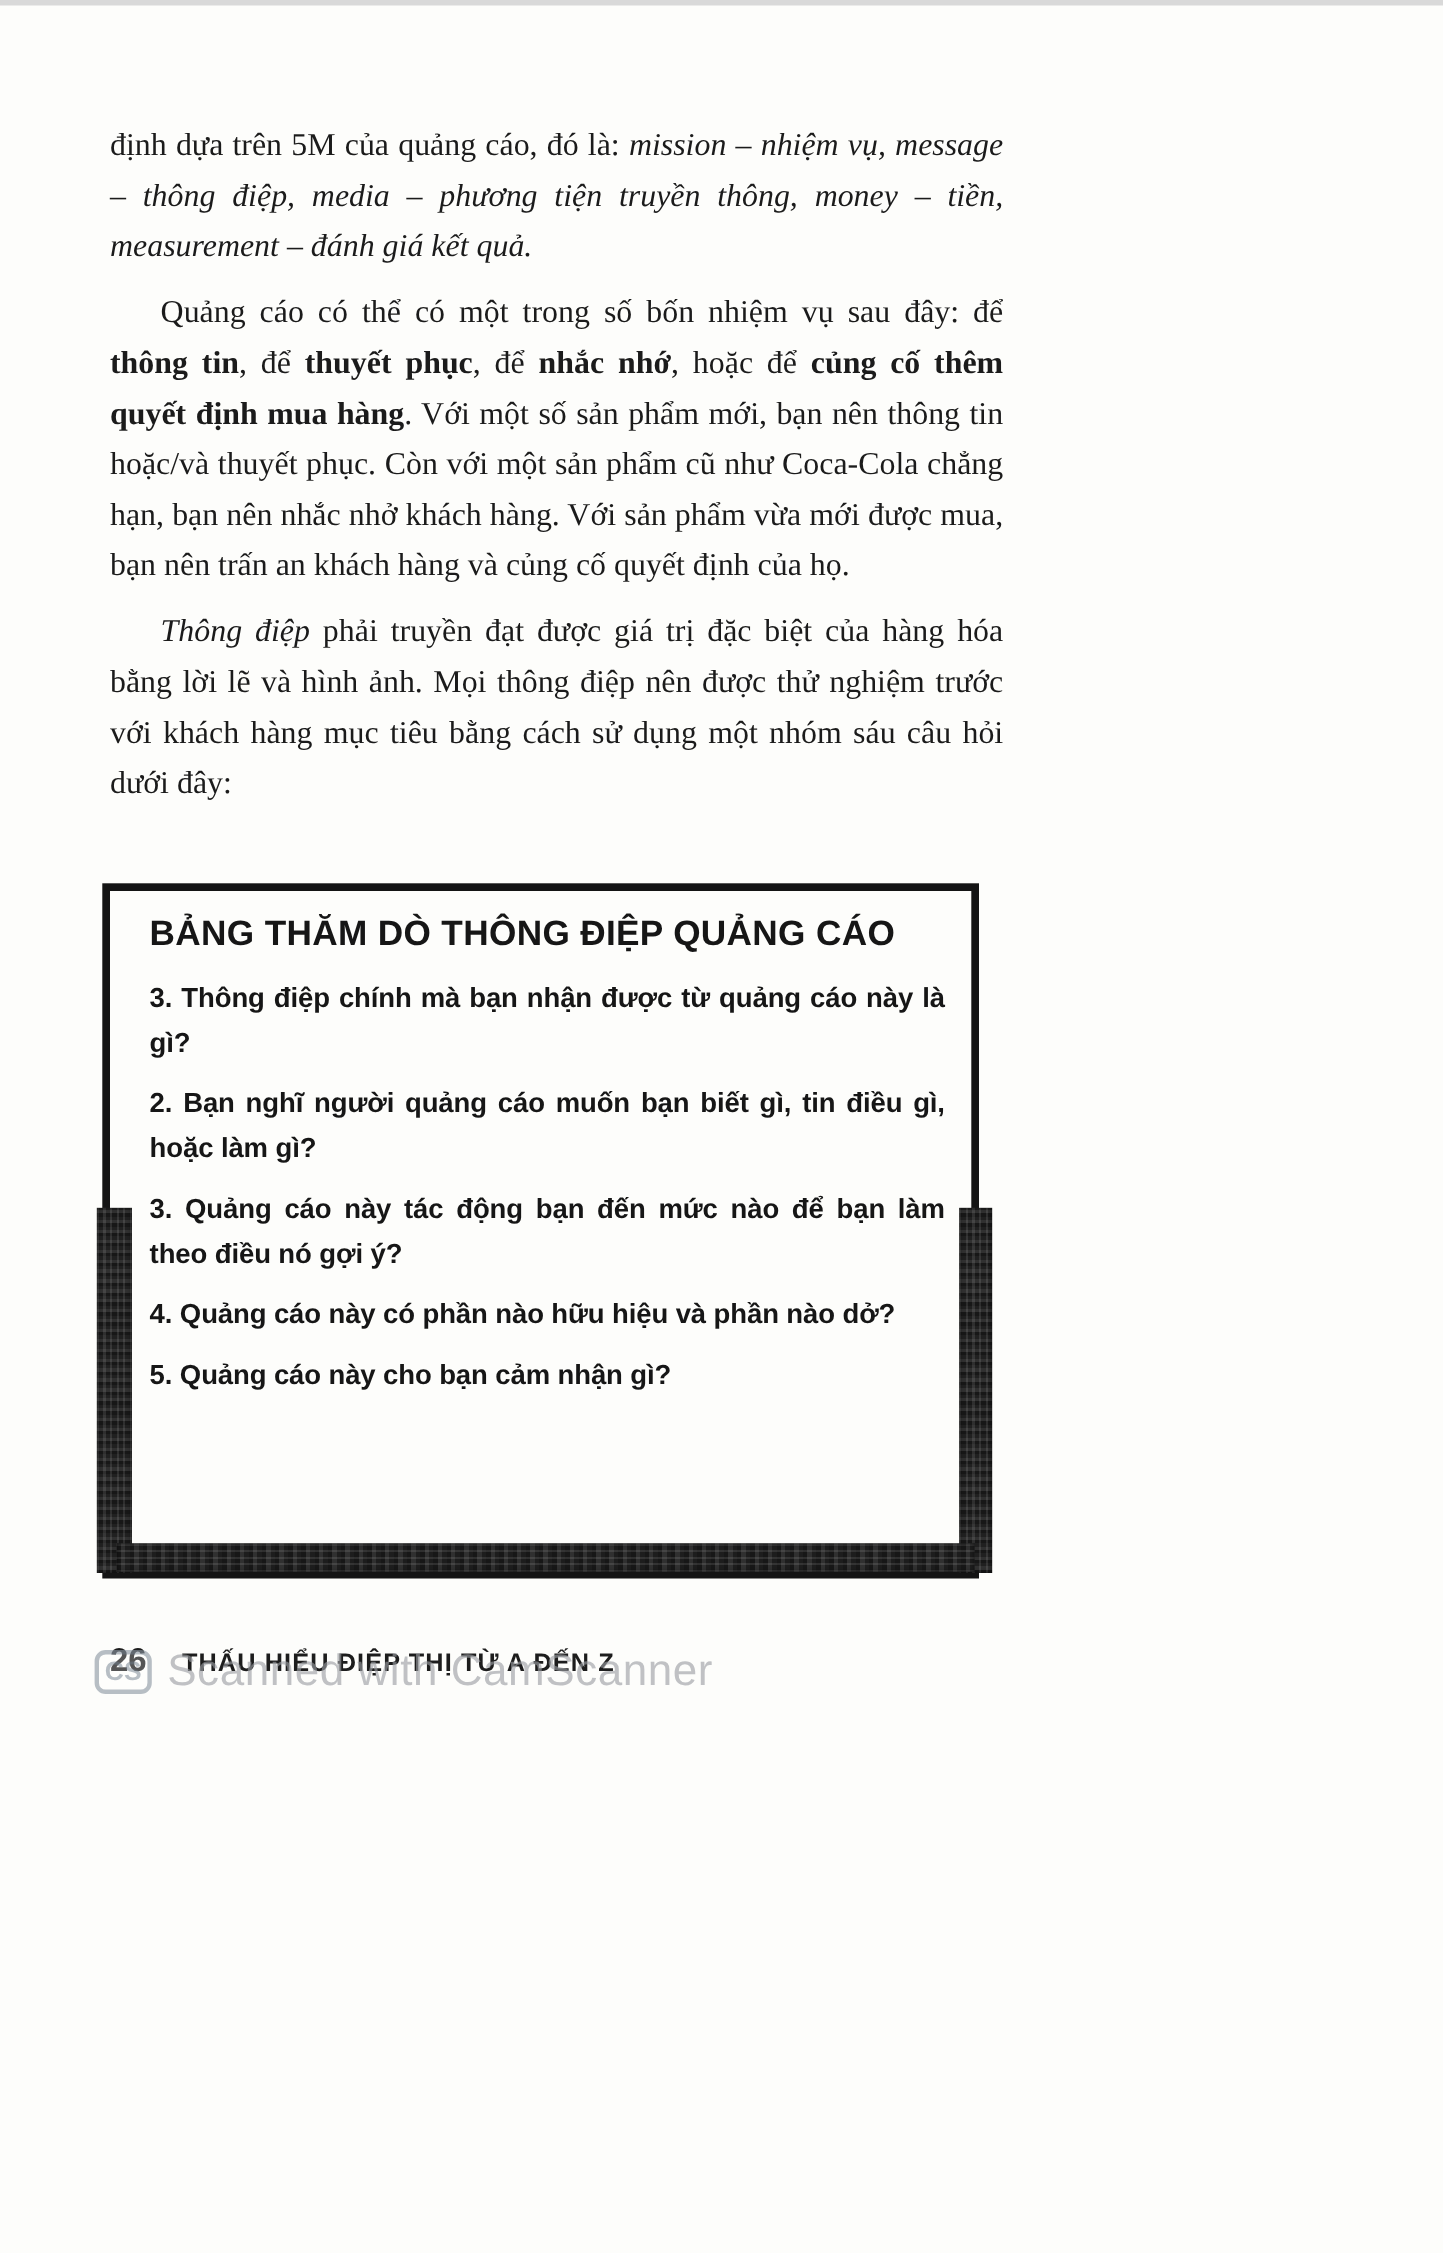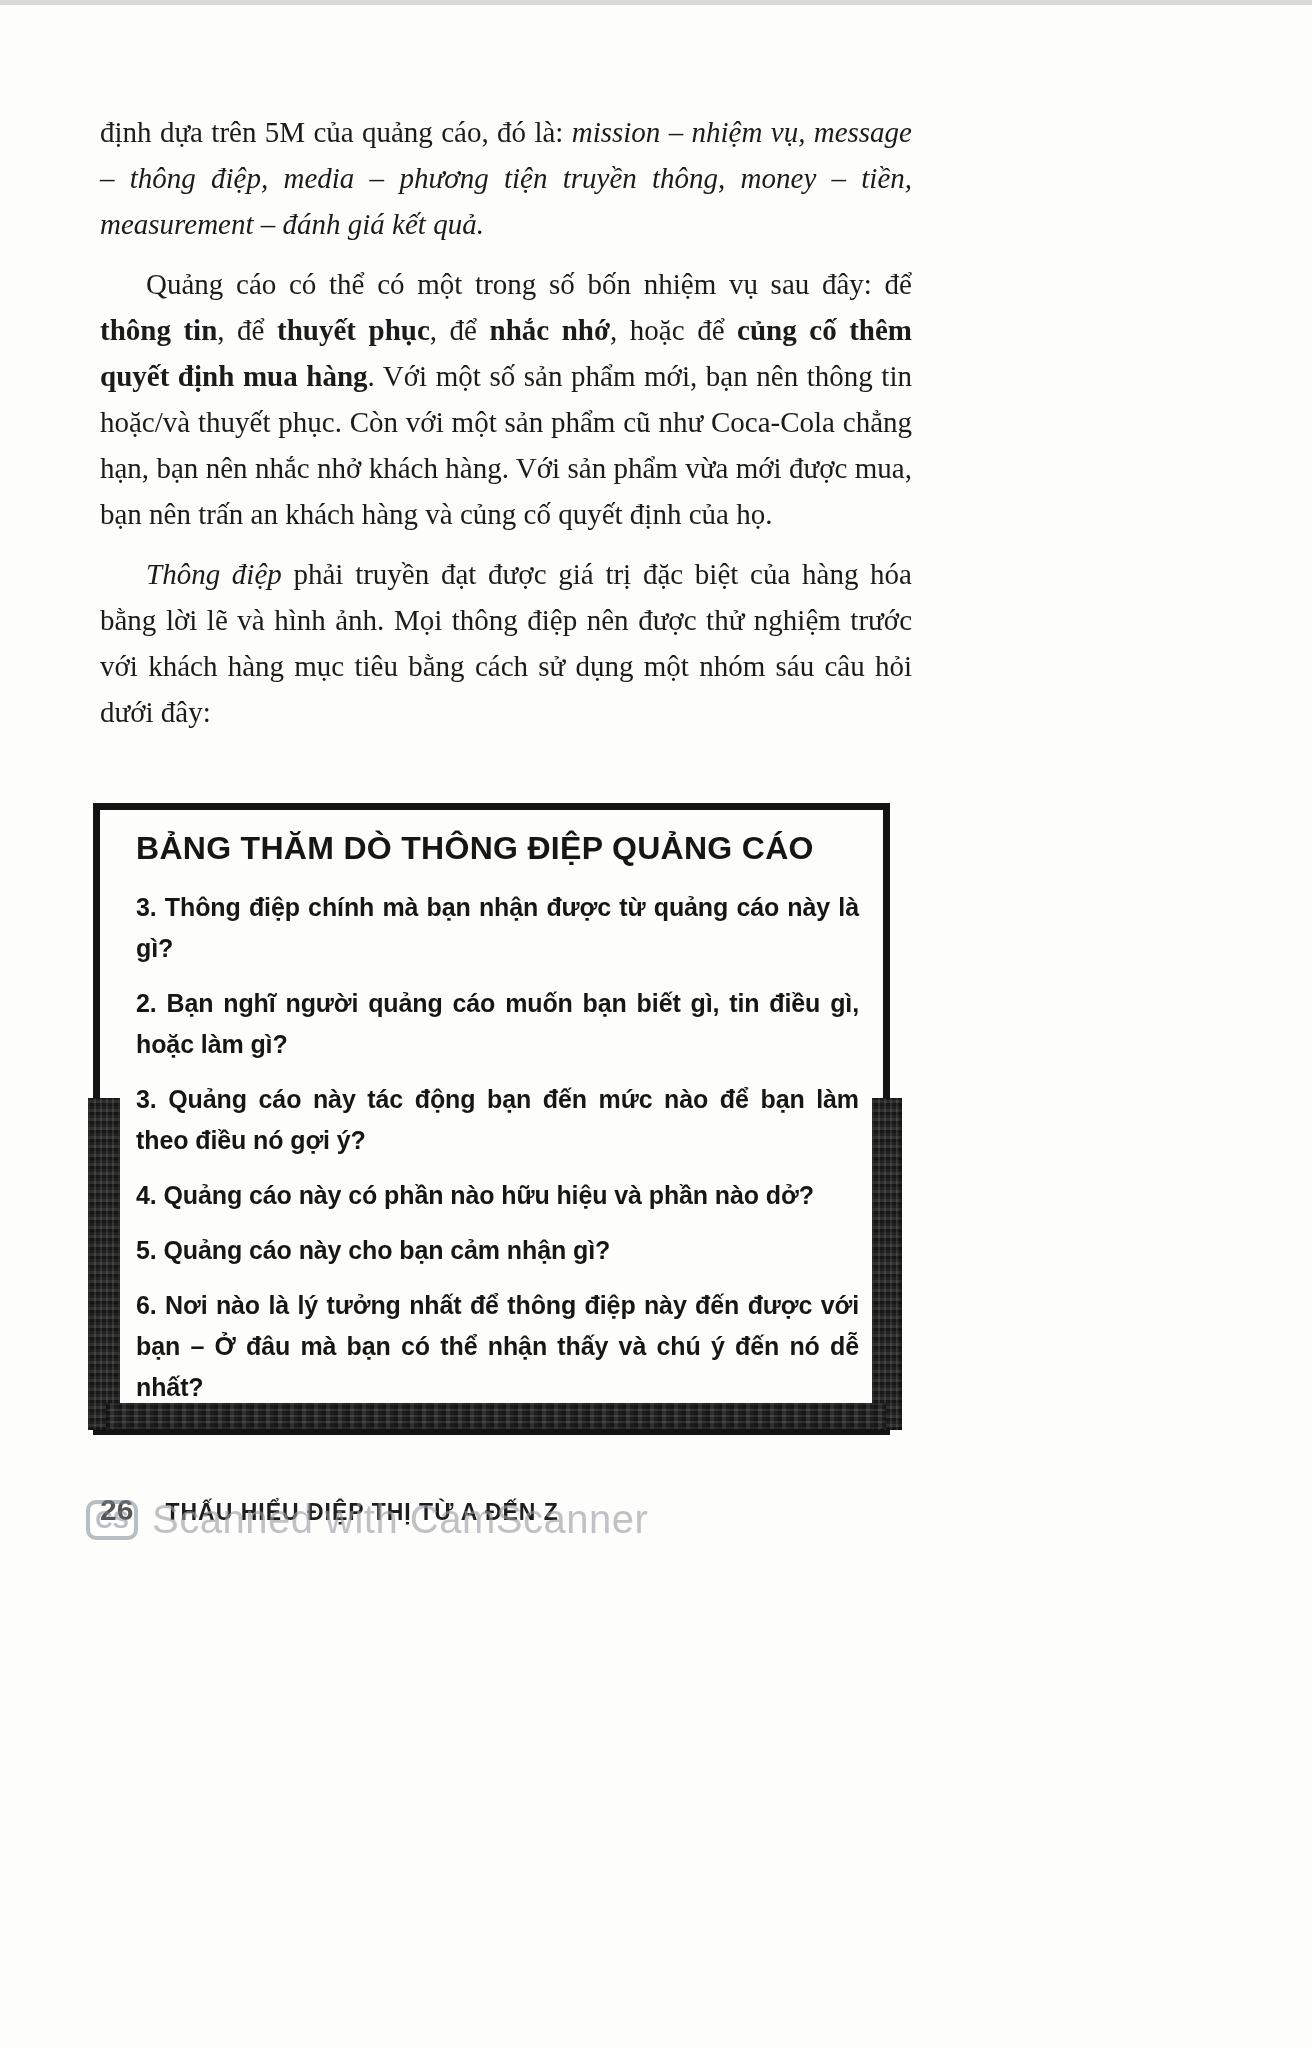--- a/index.html
+++ b/index.html
@@ -111,21 +111,20 @@
     <p class="para indent"><span style="font-style: italic;">Thông điệp</span><span> phải truyền đạt được giá trị đặc biệt của hàng hóa bằng lời lẽ và hình ảnh. Mọi thông điệp nên được thử nghiệm trước với khách hàng mục tiêu bằng cách sử dụng một nhóm sáu câu hỏi dưới đây:</span></p>
   </div>
 
   <div class="survey-box">
     <div class="survey-title">BẢNG THĂM DÒ THÔNG ĐIỆP QUẢNG CÁO</div>
     <p class="survey-item">3. Thông điệp chính mà bạn nhận được từ quảng cáo này là gì?</p>
     <p class="survey-item">2. Bạn nghĩ người quảng cáo muốn bạn biết gì, tin điều gì, hoặc làm gì?</p>
     <p class="survey-item">3. Quảng cáo này tác động bạn đến mức nào để bạn làm theo điều nó gợi ý?</p>
     <p class="survey-item">4. Quảng cáo này có phần nào hữu hiệu và phần nào dở?</p>
     <p class="survey-item">5. Quảng cáo này cho bạn cảm nhận gì?</p>
-    <p class="survey-item">6. Nơi nào là lý tưởng nhất để thông điệp này đến được với bạn – Ở đâu mà bạn có thể nhận thấy và chú ý đến nó dễ nhất?</p>
   </div>
 
   <div class="scan-shade shade-left"></div>
   <div class="scan-shade shade-right"></div>
   <div class="scan-shade shade-bottom"></div>
 
   <div class="footer">
     <span class="page-num">26</span>
     <span class="book-title">THẤU HIỂU ĐIỆP THỊ TỪ A ĐẾN Z</span>
   </div>

